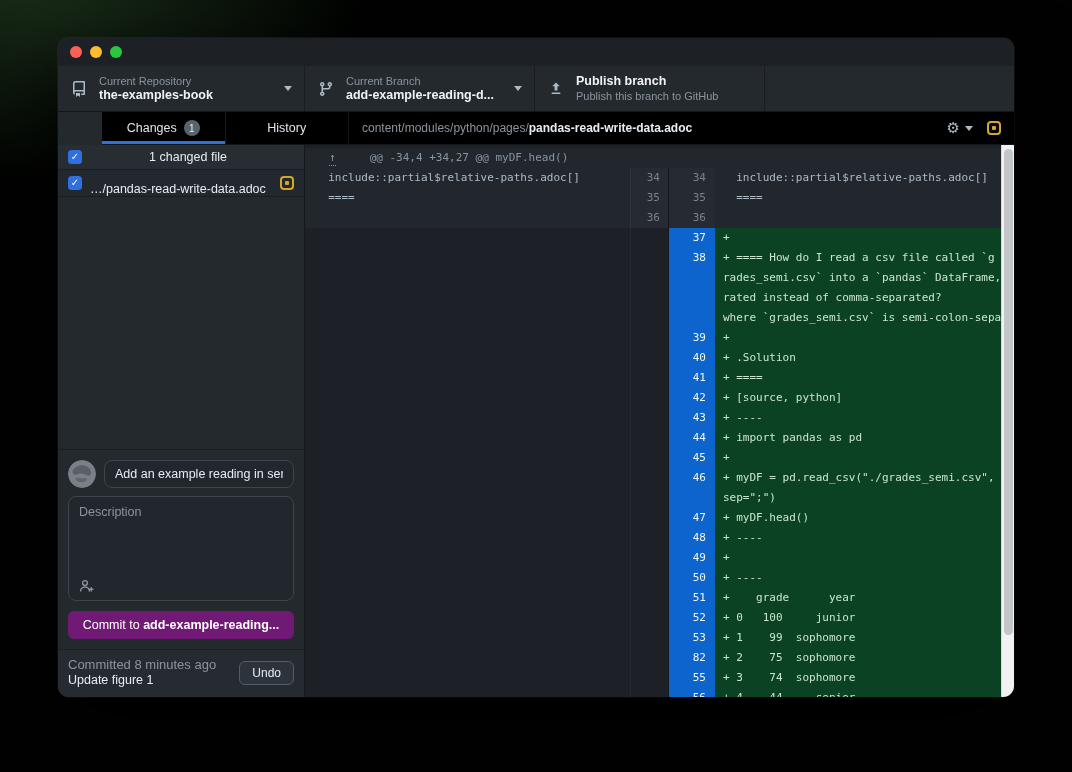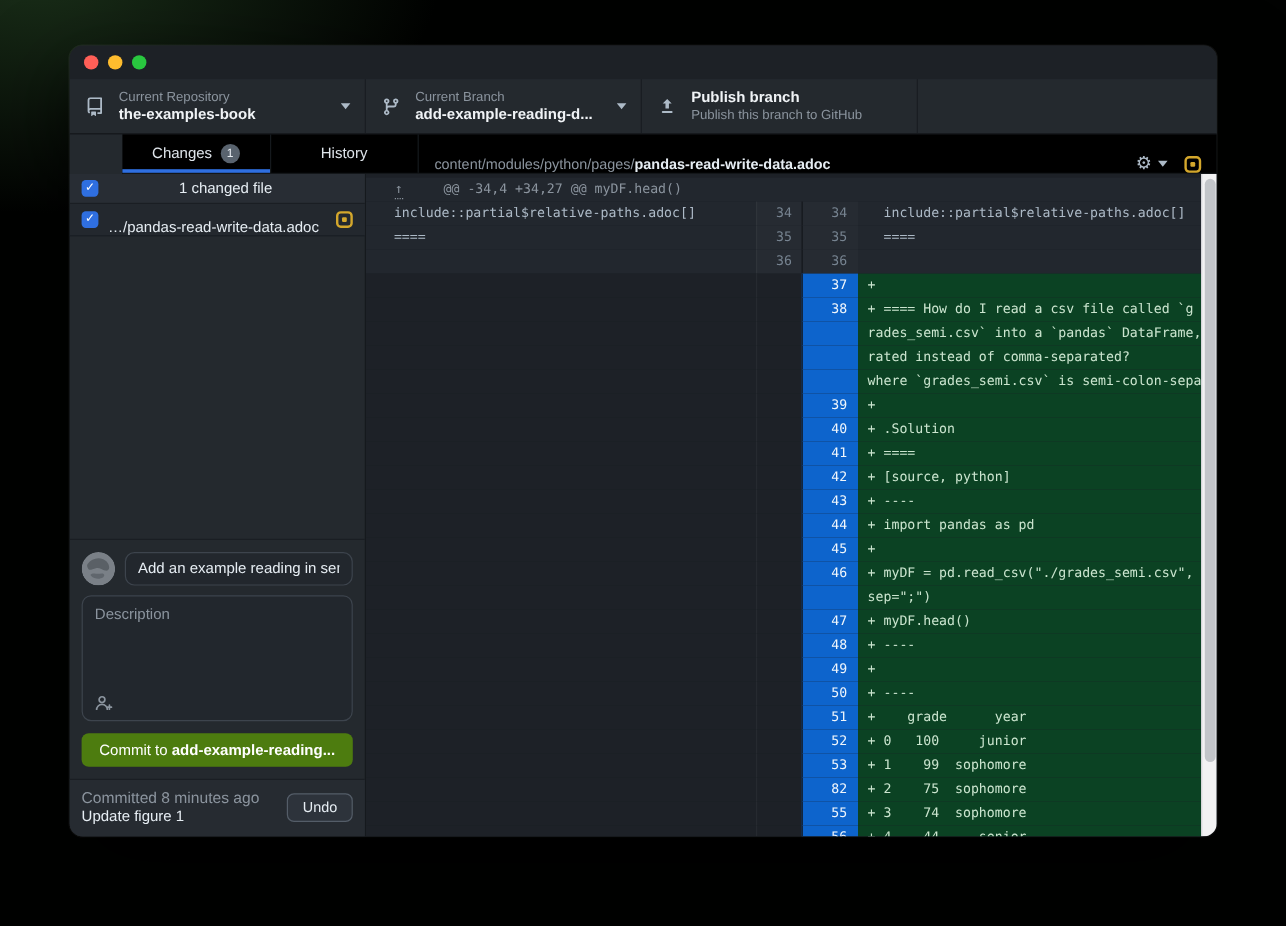--- a/index.html
+++ b/index.html
@@ -31,21 +31,21 @@
   .tb-label { font-size:11px; color:#8b949e; line-height:14px; white-space:nowrap; }
   .tb-value { font-size:12.5px; font-weight:700; color:#f0f3f6; line-height:15px; white-space:nowrap; overflow:hidden; }
   .caret { width:0; height:0; border-left:4.5px solid transparent; border-right:4.5px solid transparent; border-top:5px solid #adbac7; margin-left:8px; flex:0 0 auto; }
   
   .subbar { height:33px; display:flex; background:#000000; border-bottom:1px solid #131619;margin-left:44px; }
   .tabs { width:247px; display:flex; border-right:1px solid #15191d; }
   .tab { flex:1; display:flex; align-items:center; justify-content:center; font-size:12.5px; color:#dfe5eb; position:relative; cursor:default; }
   .tab + .tab { border-left:1px solid #15191d; }
   .tab.active::after { content:""; position:absolute; left:0; right:0; bottom:0; height:3px; background:#2f6fe0; }
   .badge { margin-left:7px; background:#59636e; color:#e9eef3; font-size:10px; min-width:16px; height:16px; border-radius:8px; display:flex; align-items:center; justify-content:center; padding:0 4px; }
-  .pathbar { flex:1; display:flex; align-items:flex-end; padding:0 13px; font-size:12px; white-space:nowrap; }
+  .pathbar { flex:1; display:flex; align-items:center; padding:0 13px; font-size:12px; white-space:nowrap; }
   .path-dir { color:#8b949e; } .path-file { color:#e6edf3; font-weight:700; }
   .pathbar .spacer { flex:1; }
   .gear-btn { display:flex; align-items:center; color:#adbac7; gap:5px; margin-right:14px; }
   .gear-glyph { font-family:"DejaVu Sans",sans-serif; font-size:15px; line-height:15px; }
   .status-square { width:14px; height:14px; border:2px solid #d4a72c; border-radius:4px; position:relative; flex:0 0 auto; }
   .status-square i { position:absolute; left:50%; top:50%; width:4px; height:4px; margin:-2px 0 0 -2px; background:#d4a72c; border-radius:1px; }
   
   .main { display:flex; height:552px; }
   .sidebar { width:247px; background:#24292e; border-right:1px solid #15191d; display:flex; flex-direction:column; }
   .filelist-header { height:25px; background:#282d34; border-bottom:1px solid #1a1e23; display:flex; align-items:center; padding:0 10px; font-size:12.5px; color:#e6edf3; }
@@ -56,21 +56,21 @@
   .sb-spacer { flex:1; }
   
   .commit-form { border-top:1px solid #1a1e23; padding:10px; }
   .summary-row { display:flex; align-items:center; gap:8px; margin-bottom:8px; }
   .avatar { width:28px; height:28px; border-radius:50%; flex:0 0 auto; overflow:hidden; }
   .summary-input { flex:1; height:28px; background:#22272d; border:1px solid #3d444d; border-radius:8px; color:#e6edf3; font-size:12.5px; padding:0 10px; font-family:"Liberation Sans","DejaVu Sans",sans-serif; outline:none; min-width:0; }
   .desc-box { position:relative; height:105px; background:#22272d; border:1px solid #3d444d; border-radius:8px; margin-bottom:10px; }
   .desc-box textarea { position:absolute; inset:8px 8px 26px 10px; background:transparent; border:none; resize:none; color:#e6edf3; font-size:12.5px; font-family:"Liberation Sans","DejaVu Sans",sans-serif; outline:none; }
   .desc-box textarea::placeholder { color:#8b949e; opacity:1; }
   .coauthor-icon { position:absolute; left:10px; bottom:7px; color:#8b949e; }
-  .commit-btn { width:100%; height:28px; background:#4d7c0f; border:none; border-radius:6px; color:#fff; font-size:12.5px; font-family:"Liberation Sans","DejaVu Sans",sans-serif; cursor:default; }
+  .commit-btn { width:100%; height:28px; background:#701a75; border:none; border-radius:6px; color:#fff; font-size:12.5px; font-family:"Liberation Sans","DejaVu Sans",sans-serif; cursor:default; }
   .commit-btn b { font-weight:700; }
   
   .undo-bar { border-top:1px solid #1a1e23; background:#262b31; padding:7px 10px 9px; display:flex; align-items:center; }
   .undo-texts { flex:1; min-width:0; }
   .undo-line1 { font-size:13px; color:#8b949e; line-height:15px; white-space:nowrap; }
   .undo-line2 { font-size:12.5px; color:#e6edf3; line-height:16px; white-space:nowrap; }
   .undo-btn { background:#2d333b; border:1px solid #545d68; border-radius:6px; color:#e6edf3; font-size:12px; padding:4px 12px; font-family:"Liberation Sans","DejaVu Sans",sans-serif; }
   
   .diff { flex:1; position:relative; background:#1d2127; overflow:hidden; }
   .diff-rows { position:absolute; inset:0 13px 0 0; padding-top:3px; font-family:"DejaVu Sans Mono",monospace; font-size:11px; }

